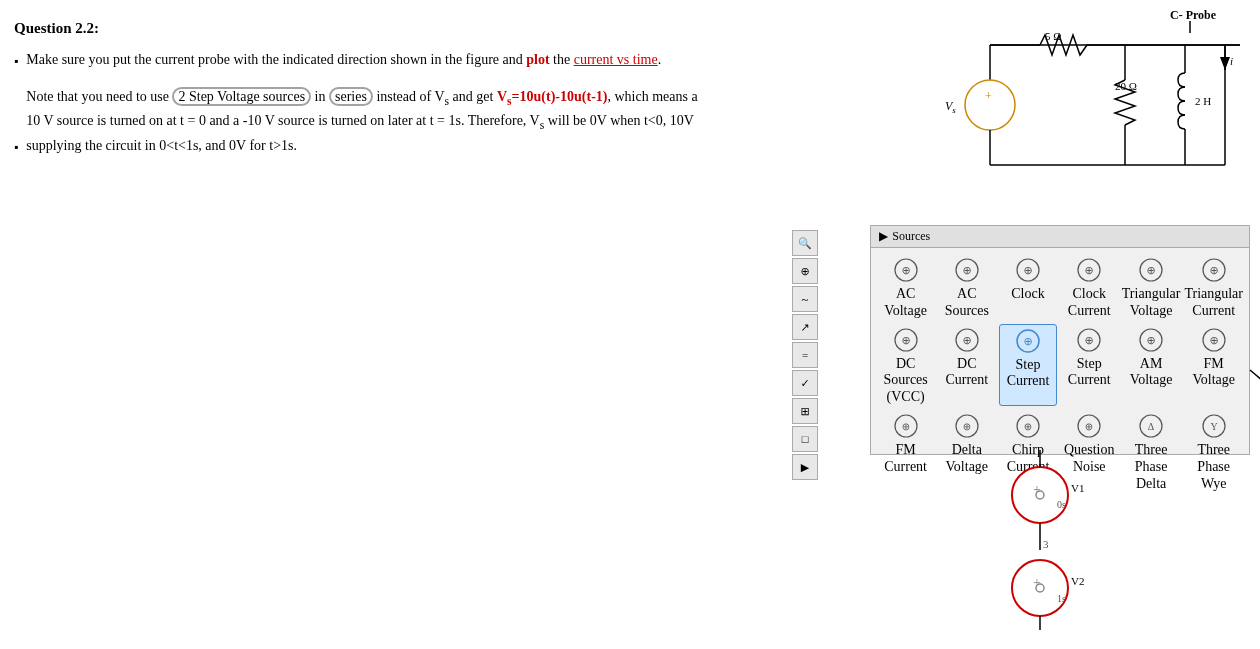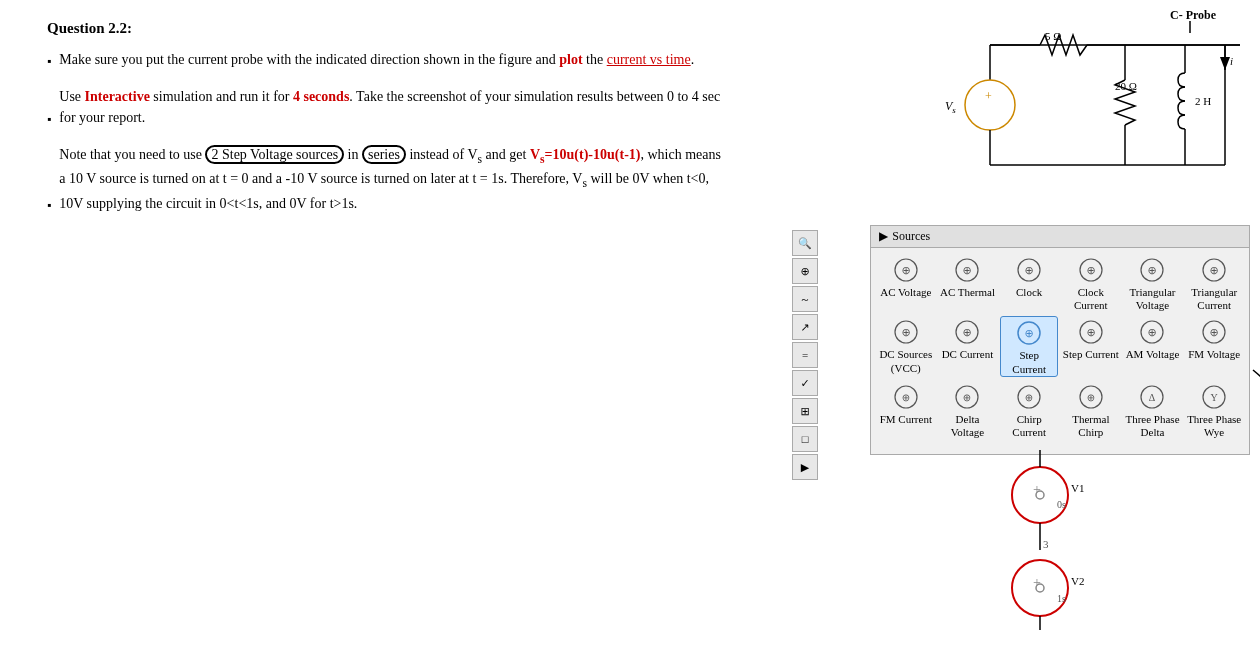--- a/index.html
+++ b/index.html
@@ -13,23 +13,22 @@
       position: relative;
     }
     .main-container {
       display: flex;
       width: 1260px;
       height: 649px;
       position: relative;
     }
     .left-content {
       width: 760px;
-      padding: 20px 40px;
+      padding: 20px 14px;
       position: relative;
-      margin-left: 7px;
     }
     .right-content {
       width: 500px;
       position: relative;
     }
     .question-title {
       font-weight: bold;
       font-size: 15px;
       margin-bottom: 12px;
     }
@@ -50,21 +49,21 @@
       font-size: 12px;
       flex-shrink: 0;
     }
     .bullet-text {
       max-width: 680px;
     }
     .red-bold { color: #cc0000; font-weight: bold; }
     .red-underline { color: #cc0000; text-decoration: underline; }
     .circled-text {
       display: inline;
-      border: 2px solid #000000;
+      border: 2px solid #a3a3a3;
       border-radius: 50px;
       padding: 0 4px;
     }
 
     
     .sources-panel {
       background: #f0f0f0;
       border: 1px solid #aaa;
       width: 370px;
       height: 220px;
@@ -100,21 +99,21 @@
       height: 32px;
       display: flex;
       align-items: center;
       justify-content: center;
     }
     .source-item.highlighted {
       background: #d0e8ff;
       border: 1px solid #4488cc;
       border-radius: 3px;
     }
-    .source-label { font-size: 11px; text-align: center; line-height: 1.2; }
+    .source-label { font-size: 14px; text-align: center; line-height: 1.2; }
 
     
     .left-toolbar {
       position: absolute;
       top: 230px;
       right: 410px;
       width: 28px;
       display: flex;
       flex-direction: column;
       gap: 2px;
@@ -141,25 +140,20 @@
     <div class="question-title">Question 2.2:</div>
 
     <ul class="bullet-list">
 
       <li>
         <span class="bullet-text">
           Make sure you put the current probe with the indicated direction shown in the figure and <span class="red-bold">plot</span> the <span class="red-underline">current vs time</span>.
         </span>
       </li>
 
-      <li>
-        <span class="bullet-text">
-          Use <span class="red-bold">Interactive</span> simulation and run it for <span class="red-bold">4 seconds</span>. Take the screenshot of your simulation results between 0 to 4 sec for your report.
-        </span>
-      </li>
 
       <li>
         <span class="bullet-text">
           Note that you need to use <span class="circled-text">2 Step Voltage sources</span> in <span class="circled-text">series</span> instead of V<sub>s</sub> and get <span class="red-bold">V<sub>s</sub>=10u(t)-10u(t-1)</span>, which means a 10 V source is turned on at t = 0 and a -10 V source is turned on later at t = 1s. Therefore, V<sub>s</sub> will be 0V when t&lt;0, 10V supplying the circuit in 0&lt;t&lt;1s, and 0V for t&gt;1s.
         </span>
       </li>
     </ul>
 
   </div>
 
@@ -235,21 +229,21 @@
           </div>
           <span class="source-label">AC Voltage</span>
         </div>
         <div class="source-item">
           <div class="source-icon">
             <svg width="28" height="28" viewBox="0 0 28 28">
                 <circle cx="14" cy="14" r="11" fill="none" stroke="#555" stroke-width="1.2"></circle>
                 <text x="14" y="18" text-anchor="middle" font-size="11" fill="#555">⊕</text>
               </svg>
           </div>
-          <span class="source-label">AC Thermal</span>
+          <span class="source-label">AC Sources</span>
         </div>
         <div class="source-item">
           <div class="source-icon">
             <svg width="28" height="28" viewBox="0 0 28 28">
                 <circle cx="14" cy="14" r="11" fill="none" stroke="#555" stroke-width="1.2"></circle>
                 <text x="14" y="18" text-anchor="middle" font-size="11" fill="#555">⊕</text>
               </svg>
           </div>
           <span class="source-label">Clock</span>
         </div>
@@ -363,21 +357,21 @@
           </div>
           <span class="source-label">Chirp Current</span>
         </div>
         <div class="source-item">
           <div class="source-icon">
             <svg width="28" height="28" viewBox="0 0 28 28">
                 <circle cx="14" cy="14" r="11" fill="none" stroke="#555" stroke-width="1.2"></circle>
                 <text x="14" y="18" text-anchor="middle" font-size="10" fill="#555">⊕</text>
               </svg>
           </div>
-          <span class="source-label">Thermal Chirp</span>
+          <span class="source-label">Question Noise</span>
         </div>
         <div class="source-item">
           <div class="source-icon">
             <svg width="28" height="28" viewBox="0 0 28 28">
                 <circle cx="14" cy="14" r="11" fill="none" stroke="#555" stroke-width="1.2"></circle>
                 <text x="14" y="18" text-anchor="middle" font-size="10" fill="#555">Δ</text>
               </svg>
           </div>
           <span class="source-label">Three Phase Delta</span>
         </div>

